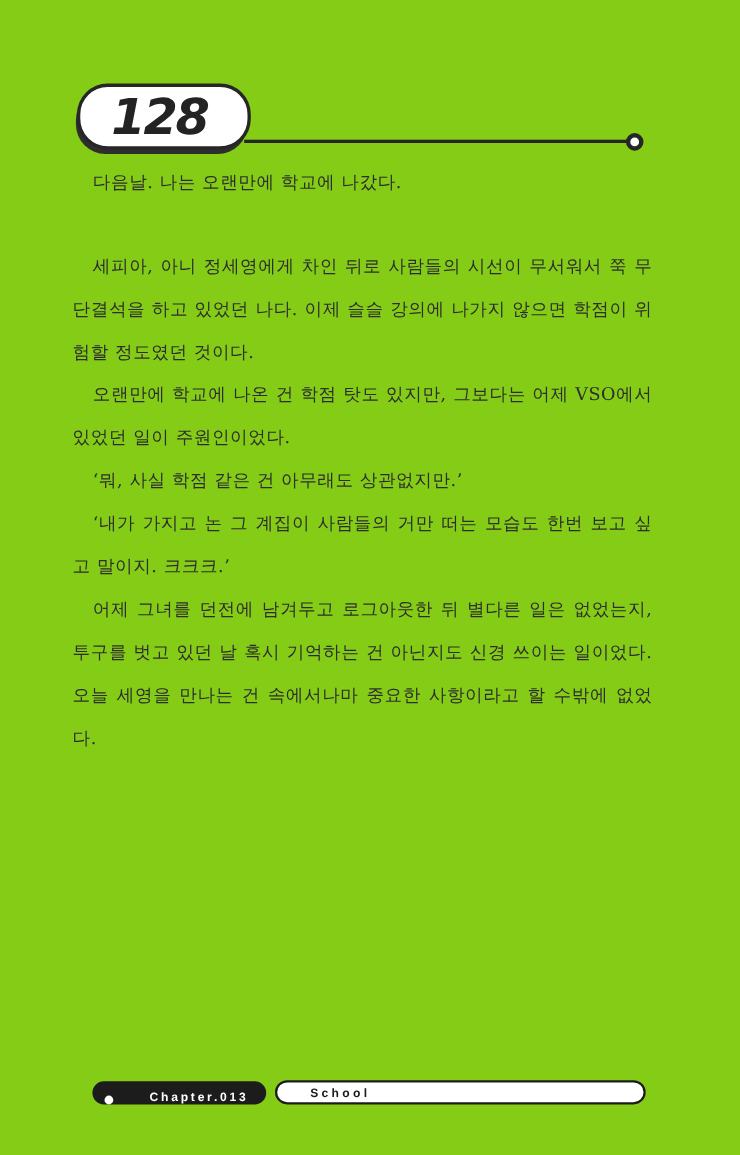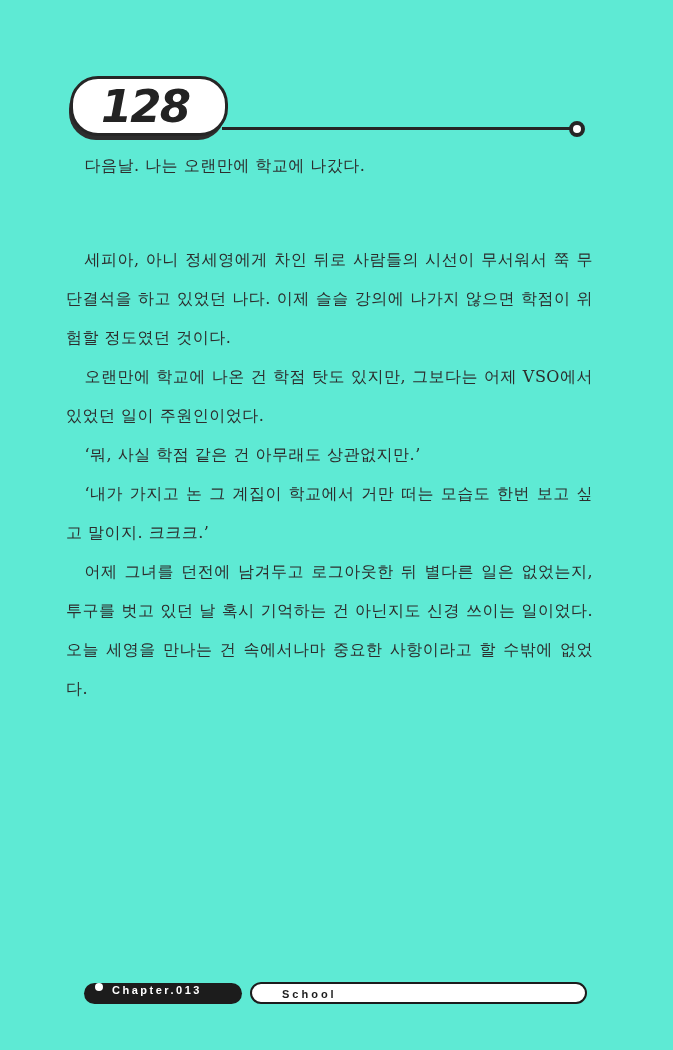--- a/index.html
+++ b/index.html
@@ -1,17 +1,17 @@
 <!DOCTYPE html>
 <html><head>
 <meta charset="utf-8">
 <style>
   html,body{margin:0;padding:0;background:#ffffff;}
   .page{
-    position:relative;width:673px;height:1050px;background:#5eead4;overflow:hidden;
+    position:relative;width:673px;height:1050px;background:#84cc16;overflow:hidden;
     font-family:"DejaVu Serif","Liberation Serif",serif;
   }
   
   .badge{
     position:absolute;left:70px;top:76px;width:152px;height:54px;
     background:#ffffff;border:3px solid #262626;border-radius:28px;
     box-shadow:-2px 5px 0 -1px #2e2e2e;
     display:flex;align-items:center;justify-content:center;z-index:2;
   }
   .badge-num{
@@ -24,25 +24,25 @@
     position:absolute;left:569px;top:121px;width:8px;height:8px;
     border:4px solid #262626;border-radius:50%;background:#ffffff;
   }
   
   .text{
     position:absolute;left:66px;top:146px;width:527px;
     font-size:16px;line-height:39px;color:#2d2d2d;
     text-align:justify;letter-spacing:0.5px;
   }
   .text p{margin:0;text-indent:1.15em;}
-  .text p.gap{margin-top:55px;}
+  .text p.gap{margin-top:37px;}
   
   .footer-chapter{
     position:absolute;left:84px;top:983px;width:158px;height:21px;
-    background:#1c1c1c;border-radius:11px;display:flex;align-items:flex-start;
+    background:#1c1c1c;border-radius:11px;display:flex;align-items:flex-end;gap:24px;
   }
   .footer-chapter .dot{
     width:8px;height:8px;background:#ffffff;border-radius:50%;
     margin:0 9px 0 11px;flex:0 0 auto;
   }
   .footer-chapter .label{
     font-family:"Liberation Sans","DejaVu Sans",sans-serif;
     font-size:11px;font-weight:bold;letter-spacing:2.5px;color:#ffffff;padding-top:1px;
   }
   .footer-section{
@@ -65,21 +65,21 @@
     <span class="badge-num">128</span>
   </div>
   <div class="rule"></div>
   <div class="ring"></div>
 
   <div class="text">
     <p>다음날. 나는 오랜만에 학교에 나갔다.</p>
     <p class="gap">세피아, 아니 정세영에게 차인 뒤로 사람들의 시선이 무서워서 쭉 무단결석을 하고 있었던 나다. 이제 슬슬 강의에 나가지 않으면 학점이 위험할 정도였던 것이다.</p>
     <p>오랜만에 학교에 나온 건 학점 탓도 있지만, 그보다는 어제 VSO에서 있었던 일이 주원인이었다.</p>
     <p>‘뭐, 사실 학점 같은 건 아무래도 상관없지만.’</p>
-    <p>‘내가 가지고 논 그 계집이 학교에서 거만 떠는 모습도 한번 보고 싶고 말이지. 크크크.’</p>
+    <p>‘내가 가지고 논 그 계집이 사람들의 거만 떠는 모습도 한번 보고 싶고 말이지. 크크크.’</p>
     <p>어제 그녀를 던전에 남겨두고 로그아웃한 뒤 별다른 일은 없었는지, 투구를 벗고 있던 날 혹시 기억하는 건 아닌지도 신경 쓰이는 일이었다. 오늘 세영을 만나는 건 속에서나마 중요한 사항이라고 할 수밖에 없었다.</p>
   </div>
 
   <div class="footer-chapter">
     <span class="dot"></span>
     <span class="label">Chapter.013</span>
   </div>
   <div class="footer-section">
     <span class="label">School</span>
   </div>

